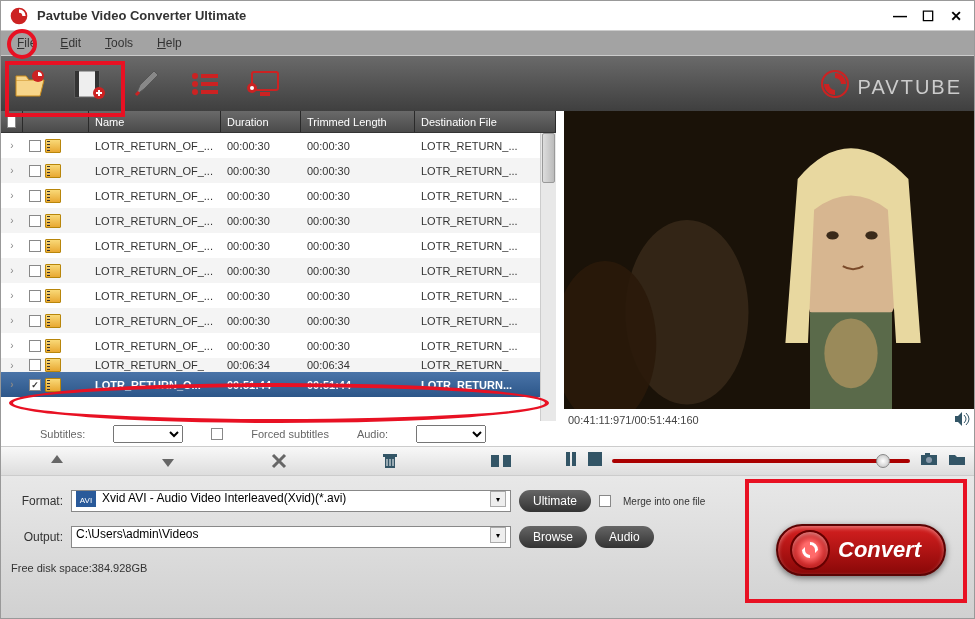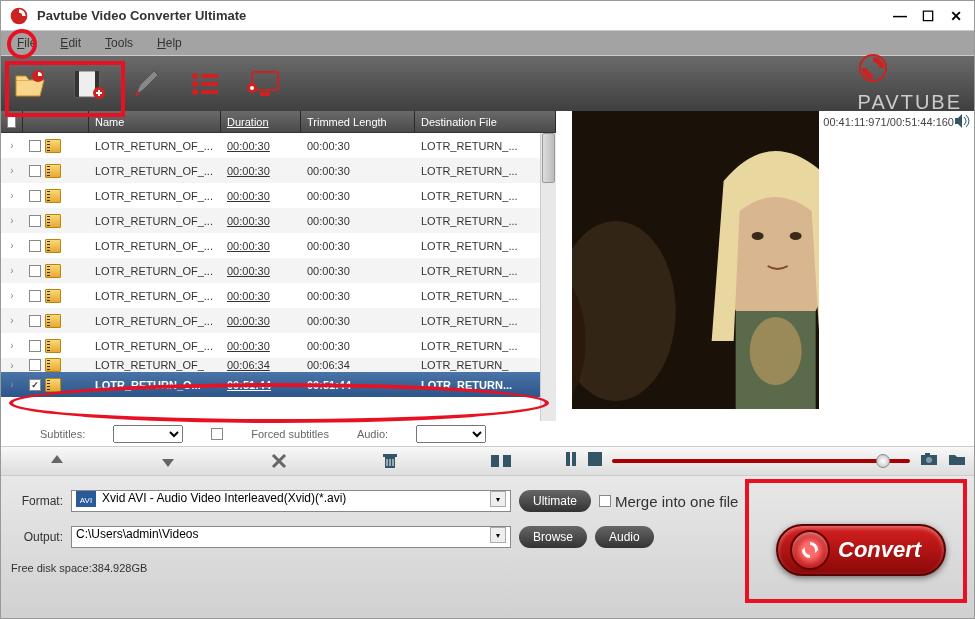--- a/index.html
+++ b/index.html
@@ -9,66 +9,66 @@
 .titlebar .appicon { width: 20px; height: 20px; }
 .titlebar .title { flex: 1; font-weight: bold; font-size: 13px; color: #333; }
 .titlebar .winbtn { width: 20px; height: 20px; display: flex; align-items: center; justify-content: center; font-weight: bold; font-size: 14px; }
 
 .menubar { height: 25px; background: #a3a3a3; display: flex; align-items: center; gap: 24px; padding: 0 16px; border-bottom: 1px solid #ccc; font-size: 12px; color: #333; }
 .menubar span { cursor: pointer; }
 .menubar u { text-decoration: underline; }
 
 .toolbar { height: 55px; background: linear-gradient(#6a6a6a,#3f3f3f); display: flex; align-items: center; padding: 0 12px; gap: 22px; }
 .toolbar .tbtn { width: 36px; height: 36px; display: flex; align-items: center; justify-content: center; }
-.toolbar .brand { margin-left: auto; display: flex; align-items: flex-start; gap: 8px; color: #ccc; font-size: 20px; letter-spacing: 2px; flex-direction: column; }
+.toolbar .brand { margin-left: auto; display: flex; align-items: flex-end; gap: 8px; color: #ccc; font-size: 20px; letter-spacing: 2px; }
 
 .midrow { display: flex; height: 335px; }
 .leftpane { width: 555px; display: flex; flex-direction: column; }
 .listhead { height: 22px; background: linear-gradient(#6a6a6a,#4a4a4a); display: flex; color: #fff; font-size: 11px; align-items: center; border-bottom: 1px solid #333; }
 .listhead .col { padding: 0 6px; border-right: 1px solid #2a2a2a; display: flex; align-items: center; height: 100%; }
 .c0 { width: 22px; justify-content: center; }
 .c1 { width: 66px; }
 .c2 { width: 132px; }
-.c3 { width: 80px; text-decoration: underline; }
+.c3 { width: 80px; }
 .c4 { width: 114px; }
 .c5 { flex: 1; }
 .listbody { flex: 1; overflow: hidden; position: relative; }
 .row { height: 25px; display: flex; align-items: center; font-size: 11px; color: #333; }
 .row.alt { background: #f4f4f4; }
 .row .cell { padding: 0 6px; overflow: hidden; white-space: nowrap; text-overflow: ellipsis; display: flex; align-items: center; height: 100%; }
 .row .c0 { justify-content: center; color: #888; font-size: 10px; }
 .row .c1 { gap: 4px; }
 .row.sel { background: linear-gradient(#4a74a8,#2c5689); color: #fff; font-weight: bold; }
 .chk { width: 12px; height: 12px; border: 1px solid #888; background: #fff; display: inline-flex; align-items: center; justify-content: center; font-size: 9px; color: #333; }
 .fileicon { width: 16px; height: 14px; background: linear-gradient(#f9d978,#e8a832); border: 1px solid #b8860b; border-radius: 1px; position: relative; }
 .fileicon::after { content: ''; position: absolute; left: 1px; top: 1px; bottom: 1px; width: 3px; background: repeating-linear-gradient(#333,#333 1px,transparent 1px,transparent 3px); }
 .vscroll { position: absolute; right: 0; top: 0; bottom: 0; width: 16px; background: #e8e8e8; border-left: 1px solid #ccc; }
 .vscroll .thumb { background: linear-gradient(90deg,#ddd,#bbb); border: 1px solid #999; border-radius: 2px; margin: 1px; }
 
 .subbar { height: 28px; background: #fff; display: flex; align-items: center; padding: 0 39px; gap: 28px; font-size: 11px; color: #666; }
 .subbar select, .subbar input { font-size: 11px; height: 18px; }
 
-.rightpane { flex: 1; background: #fff; display: flex; flex-direction: row; padding-left: 16px; }
+.rightpane { flex: 1; background: #fff; display: flex; flex-direction: column; padding-left: 8px; }
 .preview { margin-top: 0; height: 298px; background: #000; position: relative; overflow: hidden; }
 .timeline { height: 22px; display: flex; align-items: center; justify-content: space-between; font-size: 11px; color: #444; padding: 0 4px; }
 
 .actionbar { height: 30px; display: flex; }
 .leftactions { width: 555px; background: linear-gradient(#f8f8f8,#ddd); display: flex; align-items: center; justify-content: space-around; border-top: 1px solid #ccc; border-bottom: 1px solid #ccc; }
 .leftactions .abtn { width: 24px; height: 20px; display: flex; align-items: center; justify-content: center; color: #555; }
 .rightactions { flex: 1; background: linear-gradient(#f8f8f8,#ddd); display: flex; align-items: center; padding: 0 8px; gap: 10px; border-top: 1px solid #ccc; border-bottom: 1px solid #ccc; }
 .seek { flex: 1; height: 4px; background: #a00; position: relative; border-radius: 2px; }
 .seek .knob { position: absolute; right: 20px; top: -5px; width: 14px; height: 14px; border-radius: 50%; background: radial-gradient(#fff,#bbb); border: 1px solid #888; }
 
 .bottom { padding: 14px 10px 4px; background: linear-gradient(#e8e8e8,#d0d0d0); height: 144px; }
 .frow { display: flex; align-items: center; gap: 8px; margin-bottom: 14px; font-size: 12px; }
 .frow label { width: 52px; text-align: right; color: #333; }
 .combo { background: #fff; border: 1px solid #888; height: 22px; display: flex; align-items: flex-start; padding: 0 4px; gap: 6px; font-size: 12px; }
 .combo .dd { margin-left: auto; width: 16px; height: 16px; display: flex; align-items: center; justify-content: center; background: #eee; border: 1px solid #aaa; font-size: 8px; }
 .pillbtn { background: linear-gradient(#666,#333); color: #fff; border: none; border-radius: 11px; height: 22px; padding: 0 14px; font-size: 12px; }
-.merge { display: flex; align-items: center; gap: 4px; font-size: 15px; color: #333; }
+.merge { display: flex; align-items: center; gap: 12px; font-size: 10px; color: #333; }
 .freedisk { font-size: 11px; color: #333; margin-top: 10px; }
 
 .convert { position: absolute; right: 28px; bottom: 42px; width: 170px; height: 52px; border-radius: 26px; background: linear-gradient(#d62020,#8a0808); border: 2px solid #5a0404; display: flex; align-items: center; color: #fff; font-size: 22px; font-style: italic; font-weight: bold; padding: 16px 12px; gap: 8px; box-shadow: inset 0 2px 4px rgba(255,255,255,.4), 0 2px 6px rgba(0,0,0,.5); }
 .convert .disc { width: 40px; height: 40px; border-radius: 50%; background: radial-gradient(circle,#ff6a6a 30%,#a00 80%); border: 2px solid #600; box-shadow: inset 0 2px 4px rgba(255,255,255,.5); display: flex; align-items: center; justify-content: center; }
 .convert .disc svg { fill: #fff; }
 
 
 .ann { position: absolute; border: 4px solid #e81123; pointer-events: none; }
 .annc { position: absolute; border: 4px solid #e81123; border-radius: 50%; pointer-events: none; }
 </style>

